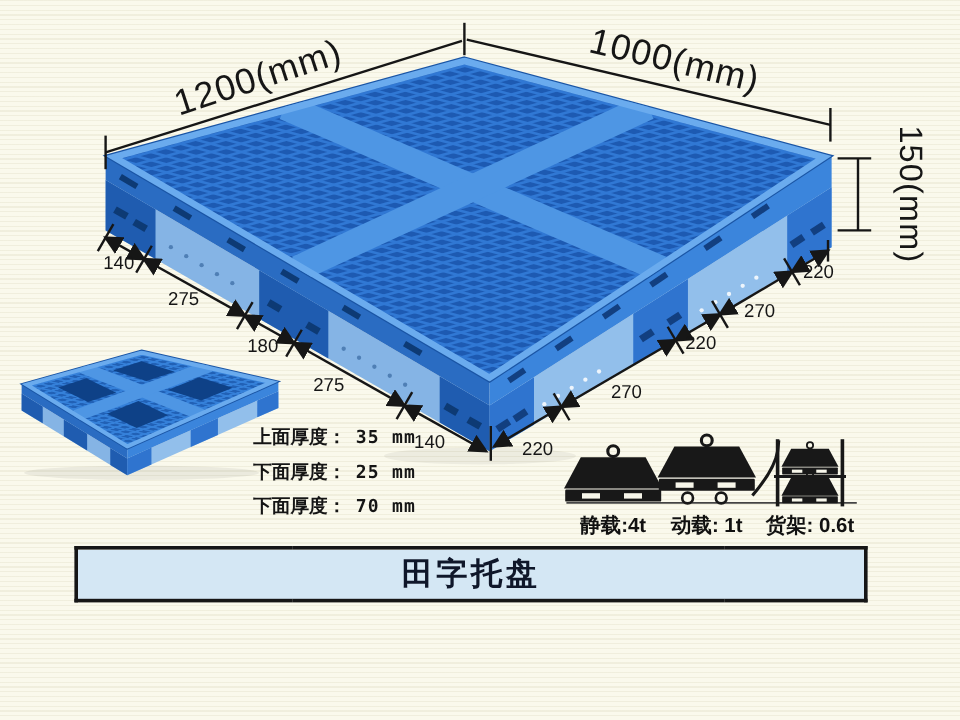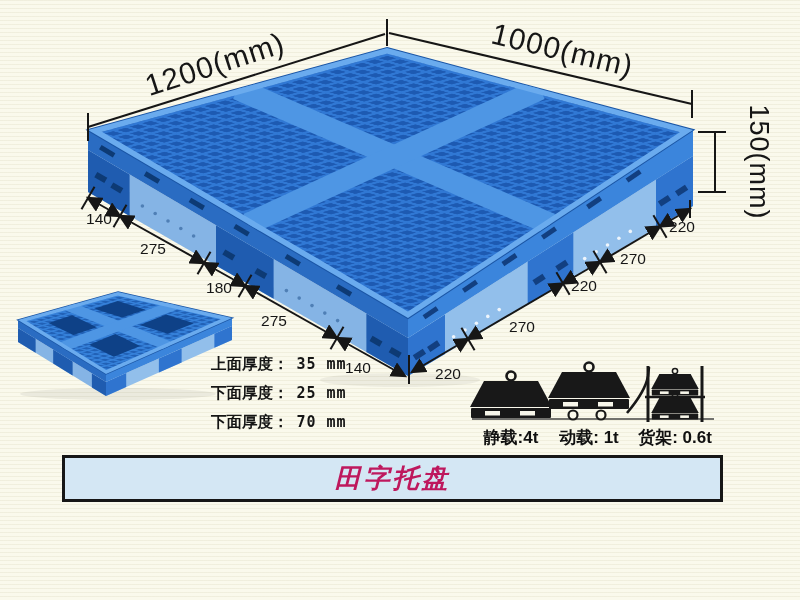--- a/index.html
+++ b/index.html
@@ -15,21 +15,21 @@
   .dim-label{font-size:15.5px;fill:#161616;}
   .dim-big{font-size:30px;fill:#161616;letter-spacing:1px;}
   .dim-150{font-size:27px;fill:#161616;letter-spacing:1px;}
   .load-label{font-size:17px;font-weight:700;fill:#111;}
   .notes{position:absolute;left:211px;top:354px;color:#151515;}
   .note-line{margin-bottom:8px;font-size:15.5px;font-weight:700;white-space:nowrap;}
   .note-line .val{margin-left:8px;font-family:"DejaVu Sans Mono",monospace;font-size:15px;font-weight:700;letter-spacing:1px;}
   table.spec{
     position:absolute;left:62px;top:455px;width:658px;
     border-collapse:collapse;table-layout:fixed;
-    border:3px solid #161616;color:#be185d;font-style:italic;
+    border:3px solid #161616;color:#0f172a;
   }
   table.spec th,table.spec td{border:2px solid #161616;padding:0;overflow:hidden;white-space:nowrap;}
   tr.title-row th{height:41px;background:#d4e7f4;font-size:26px;font-weight:700;letter-spacing:3px;}
   tr.head-row th{height:30px;background:#f1ecdd;font-size:21px;font-weight:700;letter-spacing:1px;}
   tr.data-row td{height:33px;background:#cfe7f7;font-size:21px;font-weight:400;letter-spacing:1px;}
 </style>
 </head>
 <body>
 
 <div class="stage">

